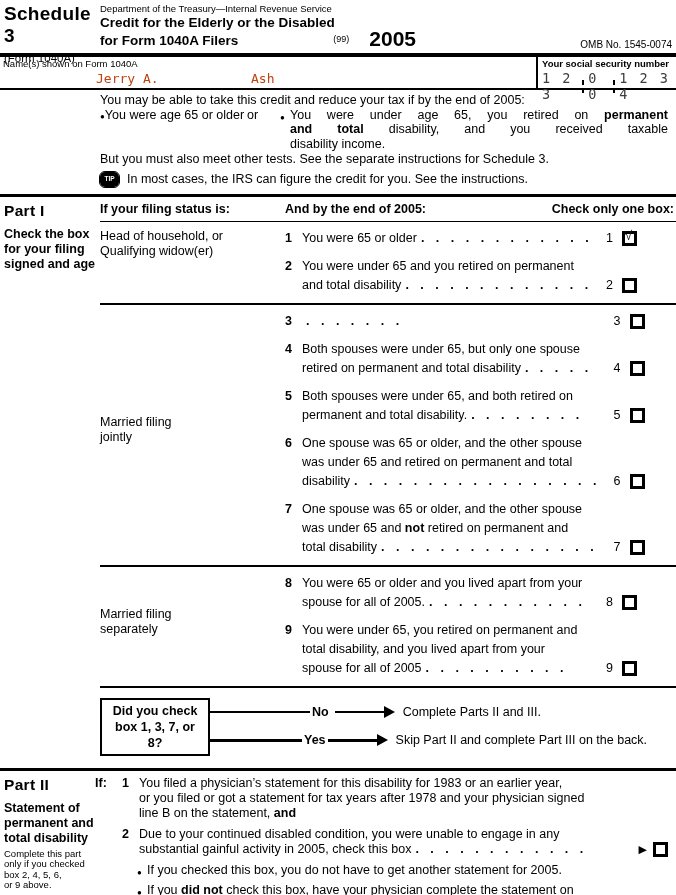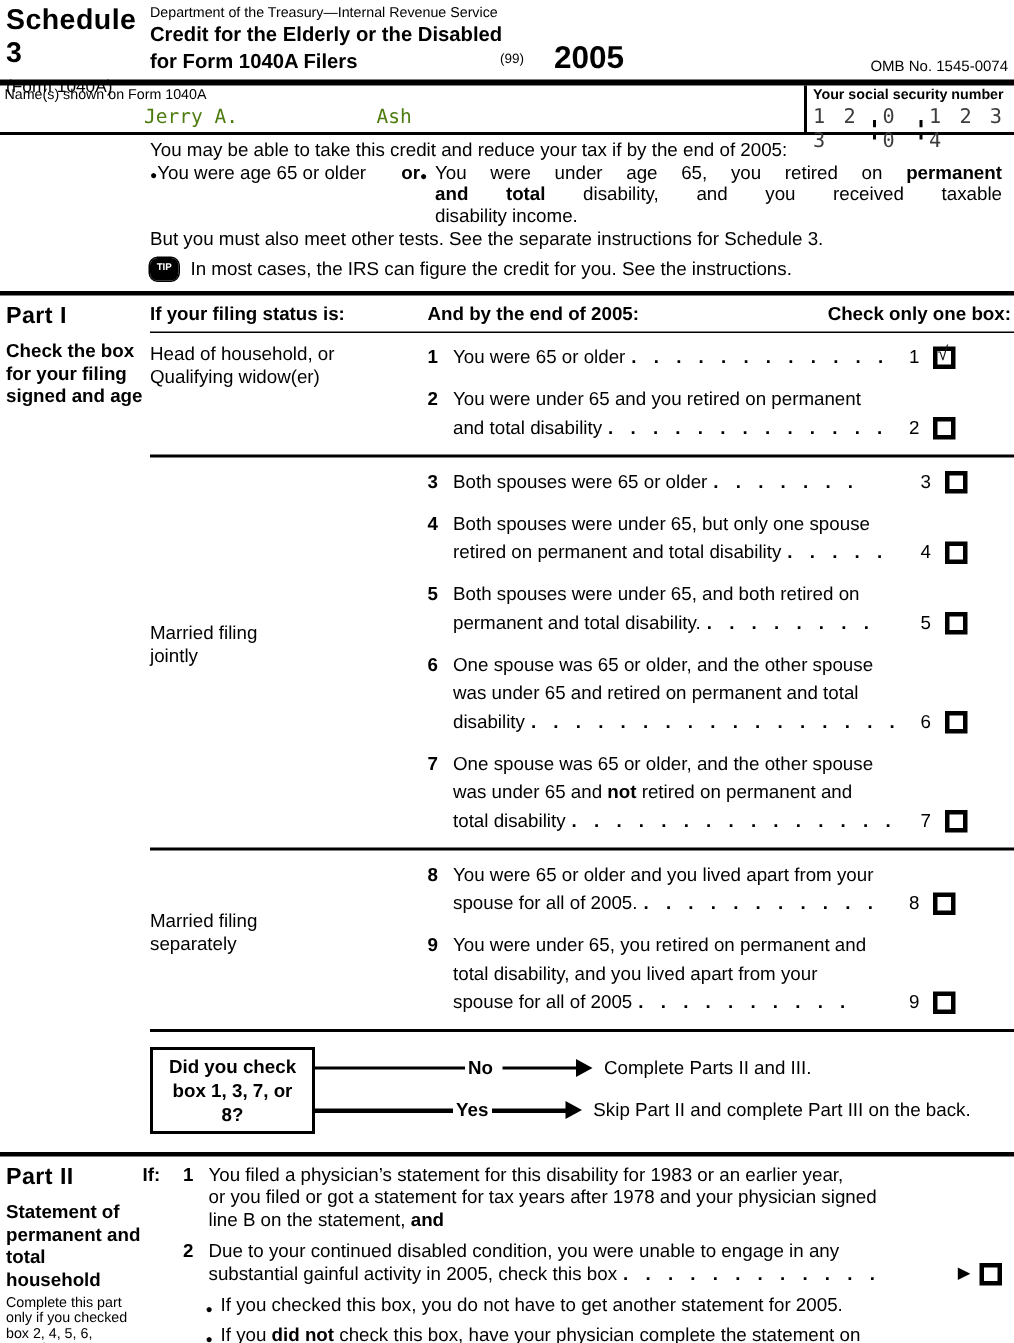--- a/index.html
+++ b/index.html
@@ -23,33 +23,33 @@
   .code99 { font-size:9px; margin-left:95px; padding-bottom:1px; }
   .year { font-size:21px; font-weight:bold; margin-left:20px; line-height:18px; }
   .hdr-right { width:104px; display:flex; align-items:flex-end; justify-content:flex-end; }
   .omb { font-size:10px; padding-bottom:3px; white-space:nowrap; }
 
   
   .name-row { display:flex; border-bottom:2px solid #000; height:33px; }
   .nr-left { flex:1; padding:1px 0 0 3px; }
   .tiny-label { font-size:9.5px; }
   .name-vals { display:flex; padding-left:93px; margin-top:2px;
-               font-family:"DejaVu Sans Mono", monospace; font-size:13px; color:#4d7c0f; }
+               font-family:"DejaVu Sans Mono", monospace; font-size:13px; color:#c2410c; }
   .name-first { width:155px; }
   .ssn-cell { width:140px; border-left:2px solid #000; padding:1px 3px 0 4px; }
   .ssn-label { font-size:9.5px; font-weight:bold; white-space:nowrap; }
   .ssn-val { display:flex; align-items:center; margin-top:1px;
              font-family:"DejaVu Sans Mono", monospace; font-size:13.5px; color:#3d3d3d; letter-spacing:2px; }
   .ssn-sep { border-left:2px dashed #000; height:13px; margin:0 4px 0 2px; }
 
   
   .intro { padding:3px 8px 7px 100px; font-size:12.5px; line-height:14.5px; }
   .opt-row { display:flex; margin-top:0; }
   .opt-left { width:147px; }
-  .opt-or { font-weight:bold; width:33px;text-align:right; }
+  .opt-or { font-weight:normal; width:33px; }
   .opt-right { flex:1; display:flex; }
   .bullet-g { font-size:8px; padding-top:3px; width:10px; flex:none; }
   .opt-right-text { flex:1; }
   .jline { text-align:justify; text-align-last:justify; }
   .tests-line { margin-top:1px; }
   .tip-row { display:flex; align-items:center; margin-top:5px; }
   .tip-badge { background:#000; color:#fff; font-size:6.5px; font-weight:bold;
                width:19px; height:15px; border-radius:5px; display:flex;
                align-items:center; justify-content:center; flex:none;
                outline:1px solid #000; }
@@ -235,21 +235,20 @@
       <div class="group">
         <div class="glabel vcenter">
           <div>Married filing</div>
           <div>jointly</div>
         </div>
         <div class="gitems">
           <div class="item">
             <span class="inum">3</span>
             <div class="ibody">
               <div class="ilast">
-                <span>Both spouses were 65 or older</span>
                 <span class="dots">. . . . . . .</span>
                 <span class="iref">3</span>
                 <span class="cbox"></span>
               </div>
             </div>
           </div>
           <div class="item">
             <span class="inum">4</span>
             <div class="ibody">
               <div>Both spouses were under 65, but only one spouse</div>
@@ -360,21 +359,21 @@
         </div>
       </div>
     </div>
   </div>
 
   <div class="rule3"></div>
 
   <div class="part">
     <div class="p-side">
       <div class="p-label">Part II</div>
-      <div class="p-desc">Statement of permanent and total household</div>
+      <div class="p-desc">Statement of permanent and total disability</div>
       <div class="p-note">
         <div>Complete this part</div>
         <div>only if you checked</div>
         <div>box 2, 4, 5, 6,</div>
         <div>or 9 above.</div>
       </div>
     </div>
     <div class="p2-main">
       <div class="p2-row">
         <span class="if-label">If:</span>

